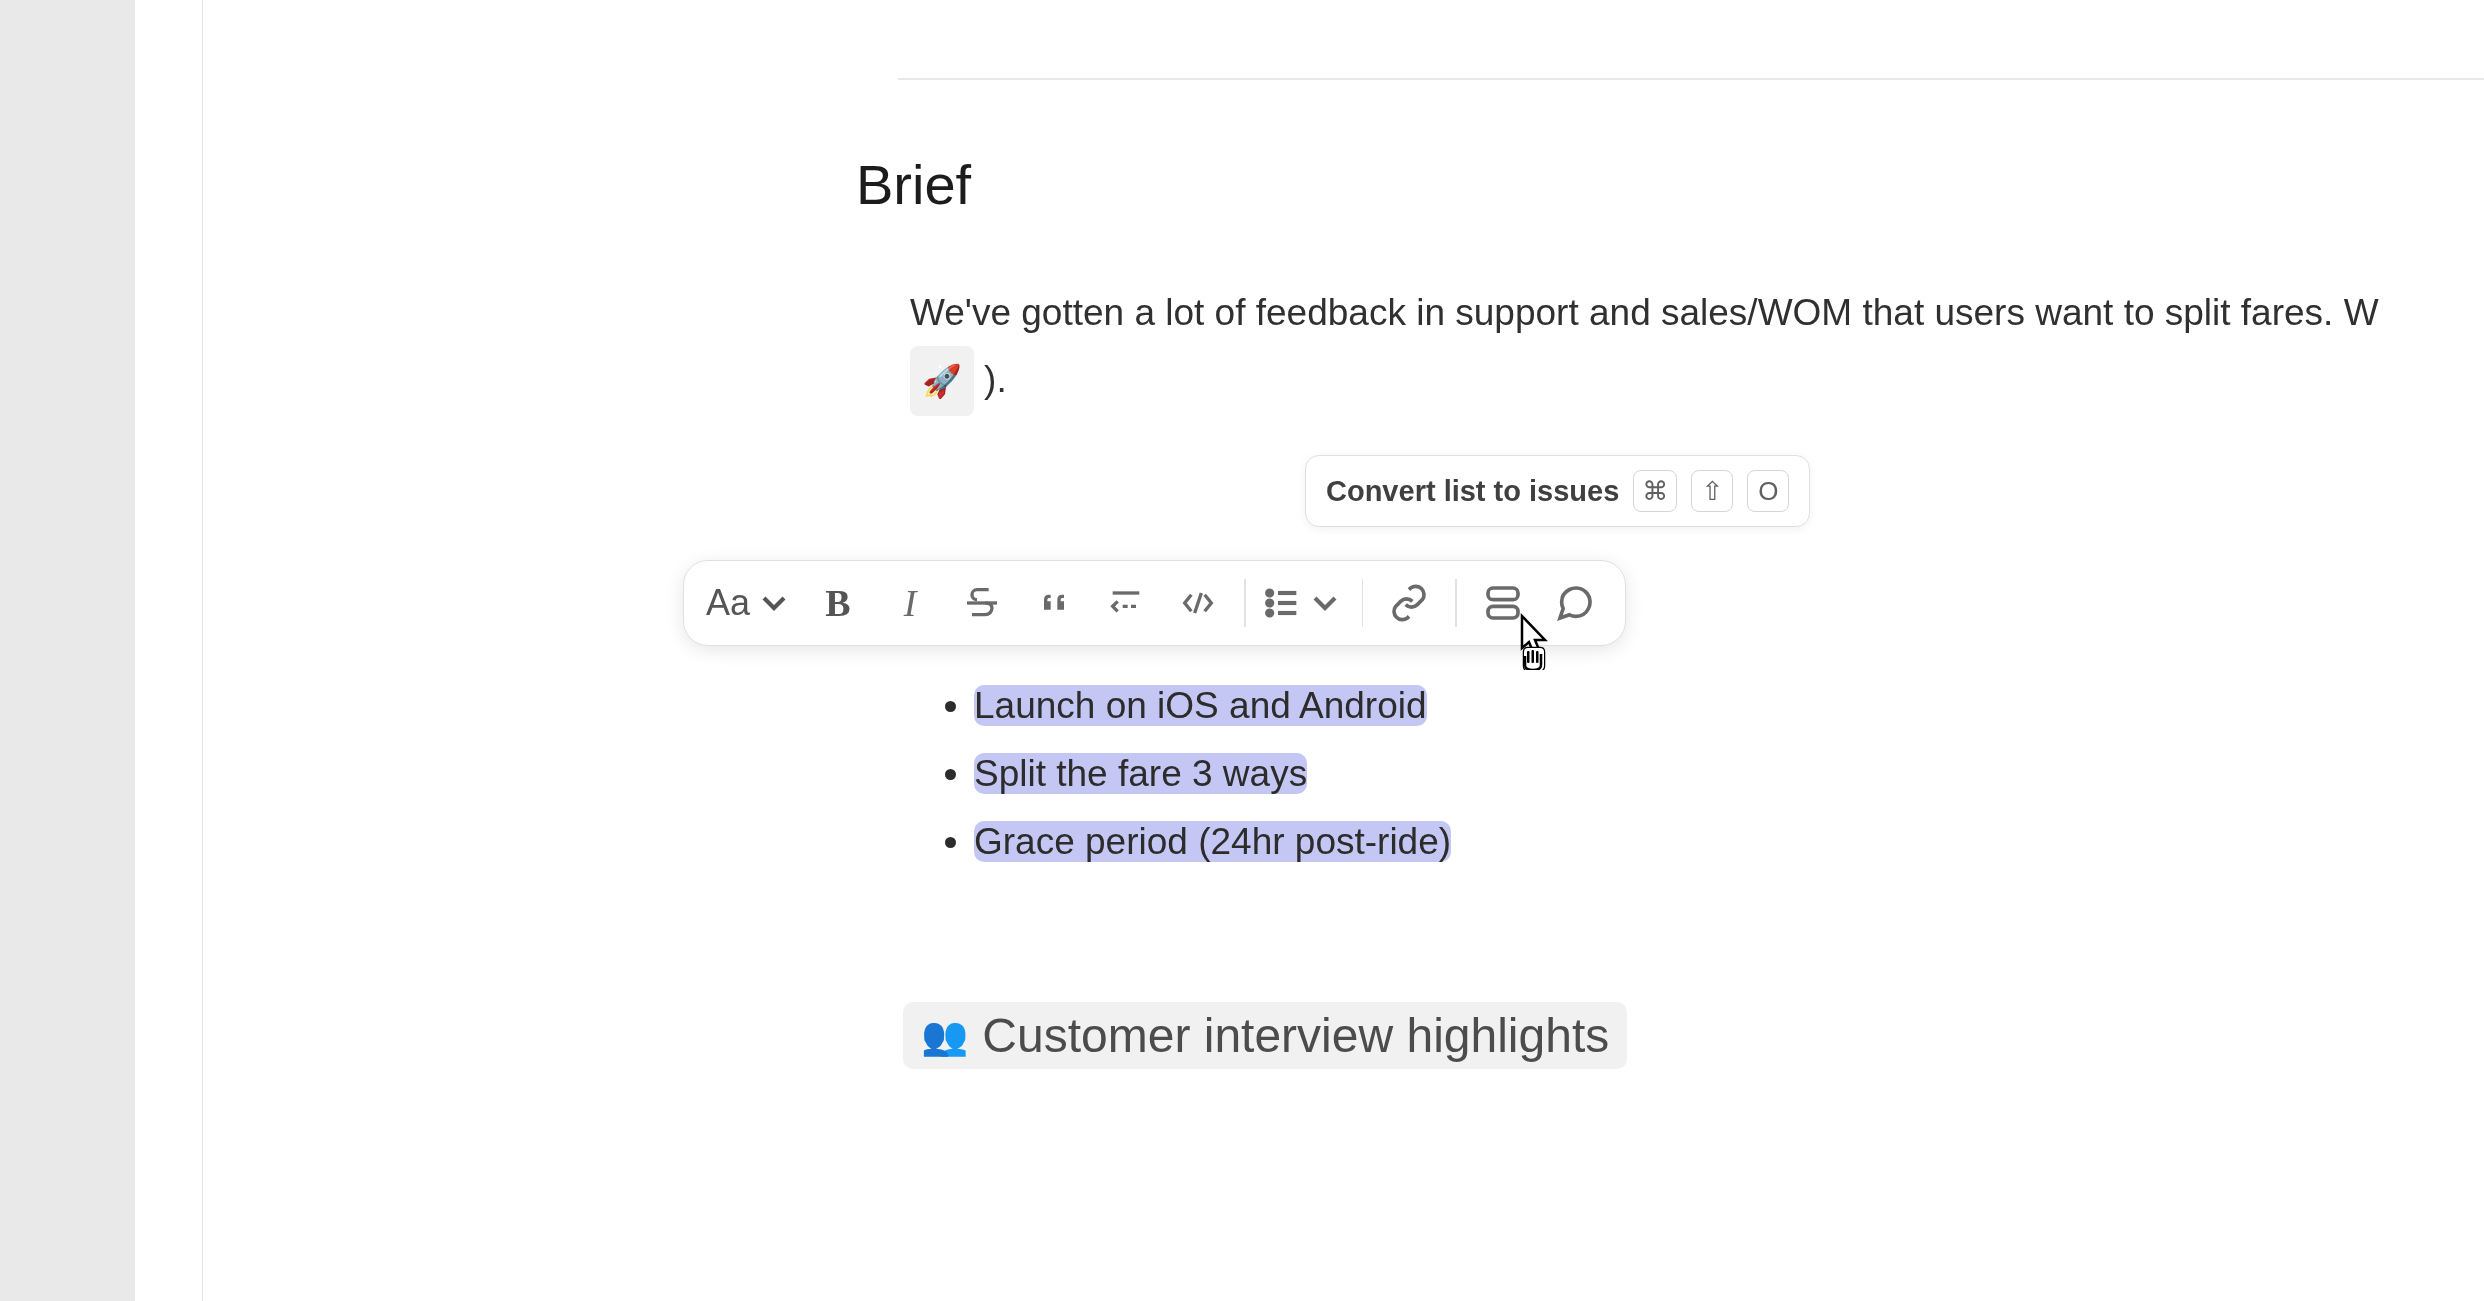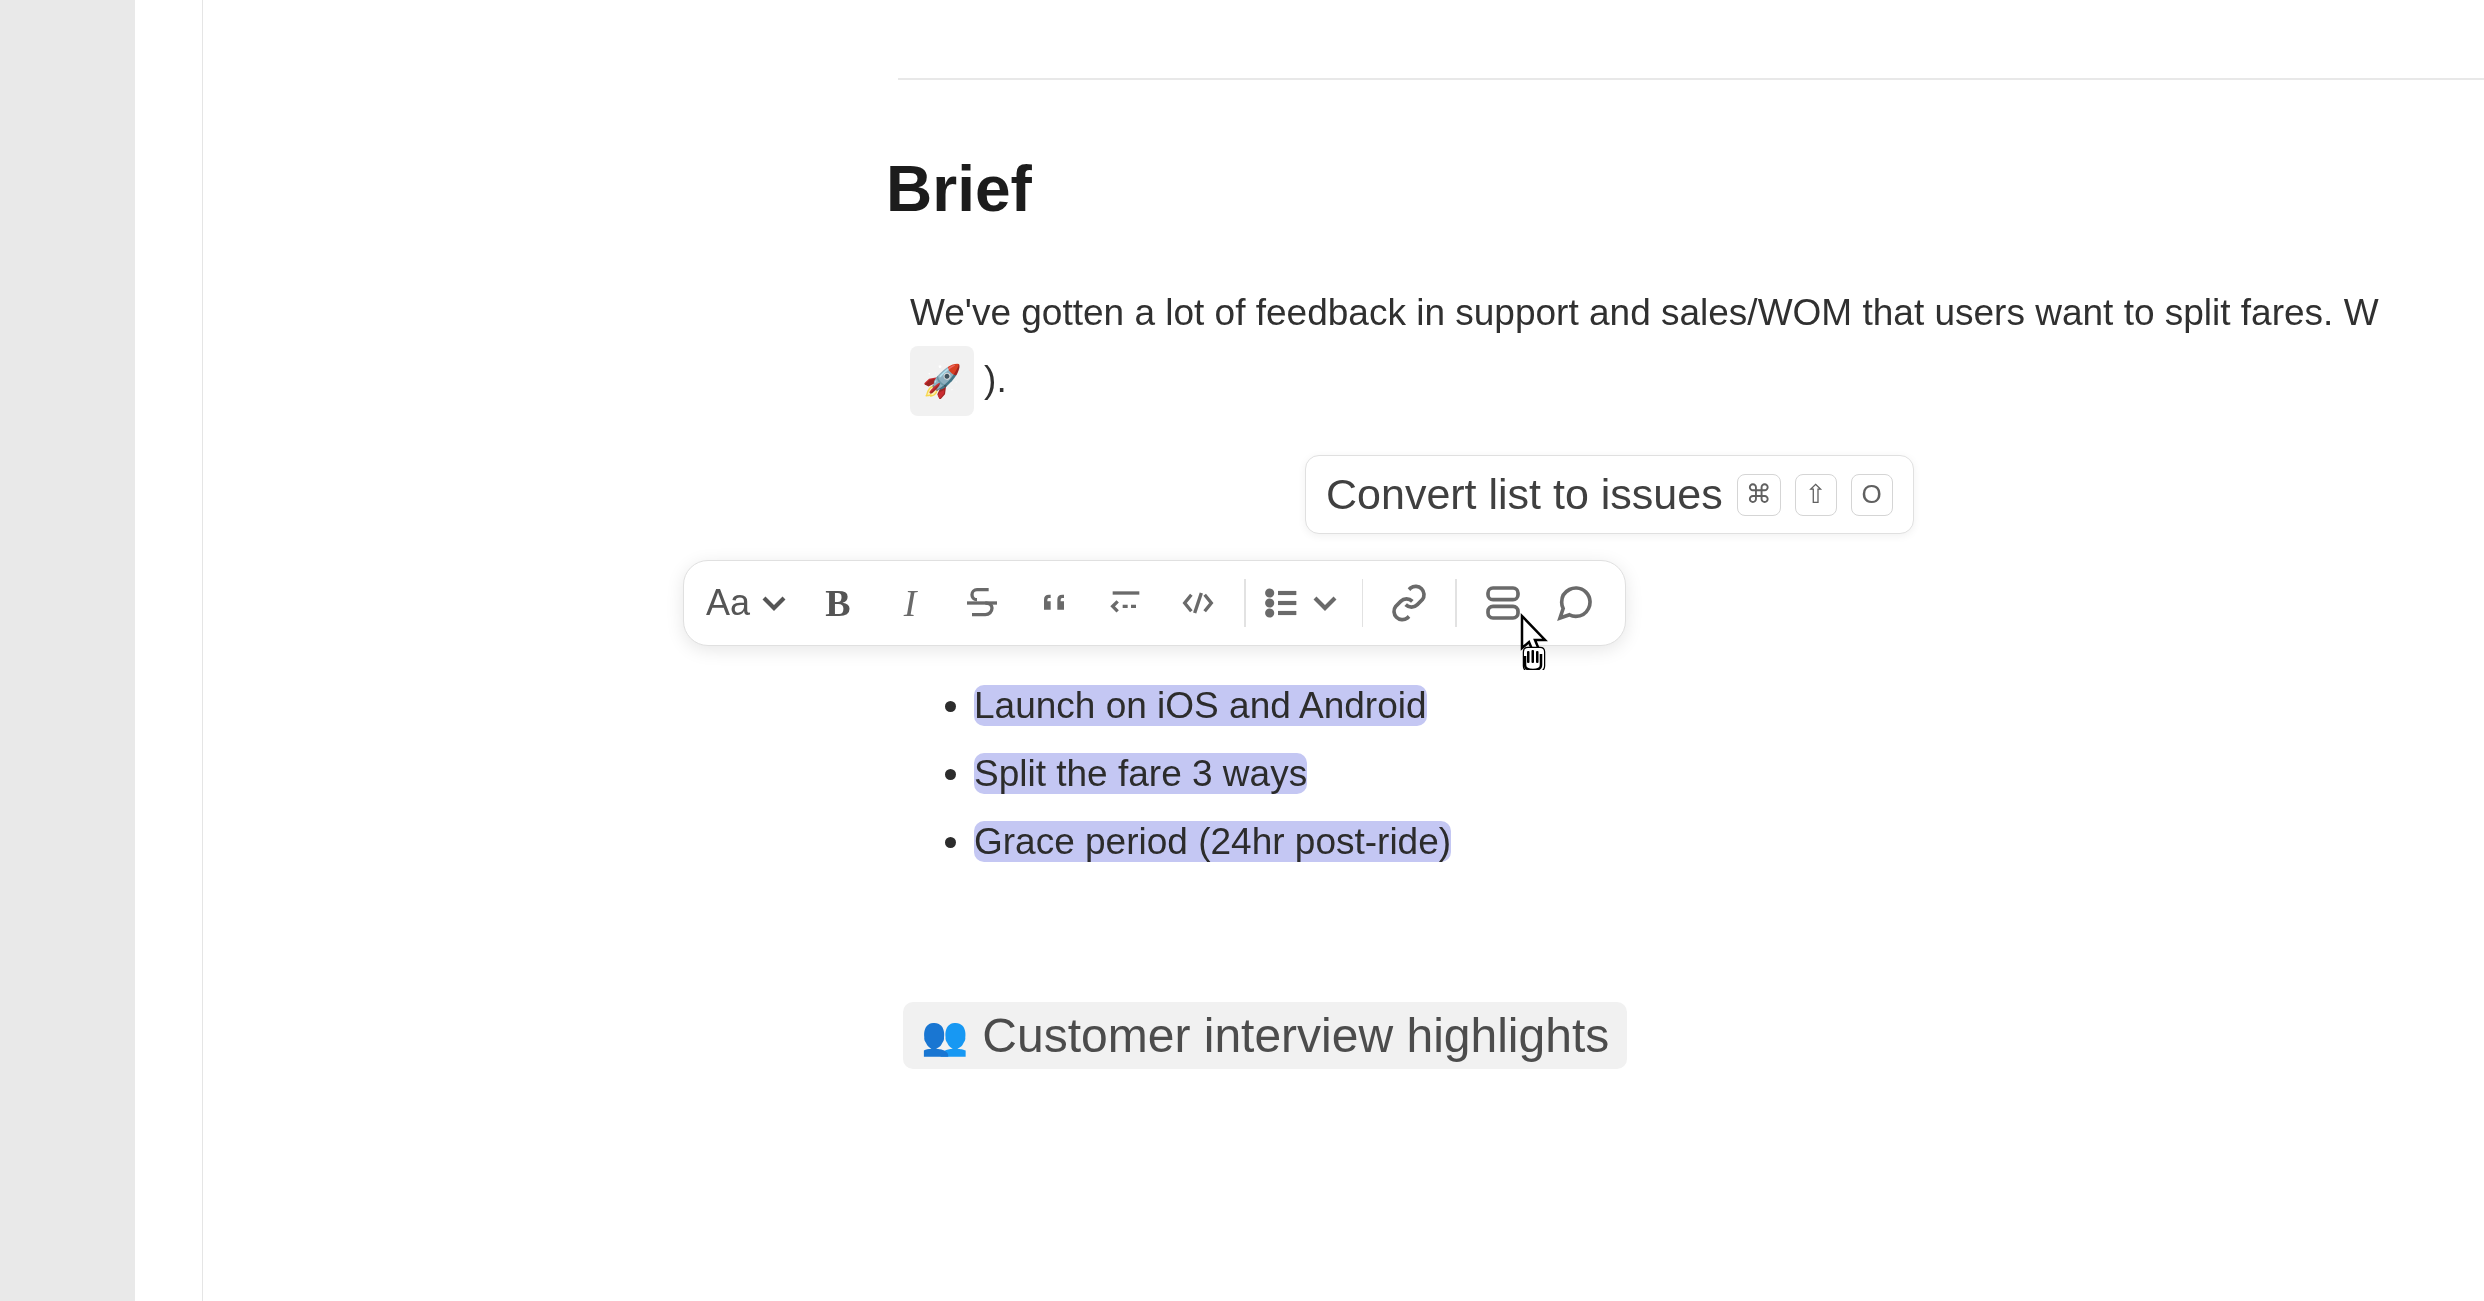--- a/index.html
+++ b/index.html
@@ -63,24 +63,24 @@
     .divider-top {
       position: absolute;
       left: 695px;
       top: 78px;
       right: 0;
       height: 2px;
       background: #e8e8e8;
     }
     .heading-brief {
       position: absolute;
-      left: 683px;
+      left: 653px;
       top: 152px;
-      font-size: 64px;
-      font-weight: 700;
+      font-size: 56px;
+      font-weight: 400;
       color: #1c1c1c;
     }
     .paragraph {
       position: absolute;
       left: 695px;
       top: 280px;
       right: 0;
       font-size: 37px;
       line-height: 66px;
       color: #303030;
@@ -110,22 +110,23 @@
       background: #fff;
       border: 1px solid #e0e0e0;
       border-radius: 14px;
       padding: 14px 20px;
       display: flex;
       align-items: center;
       gap: 14px;
       box-shadow: 0 2px 8px rgba(0,0,0,0.06);
     }
     .tooltip-text {
-      font-size: 43px;
+      font-size: 29px;
       color: #404040;
+      font-weight: bold;
     }
     .kbd {
       display: inline-flex;
       align-items: center;
       justify-content: center;
       min-width: 42px;
       height: 42px;
       padding: 0 8px;
       border: 1.5px solid #d5d5d5;
       border-radius: 8px;

